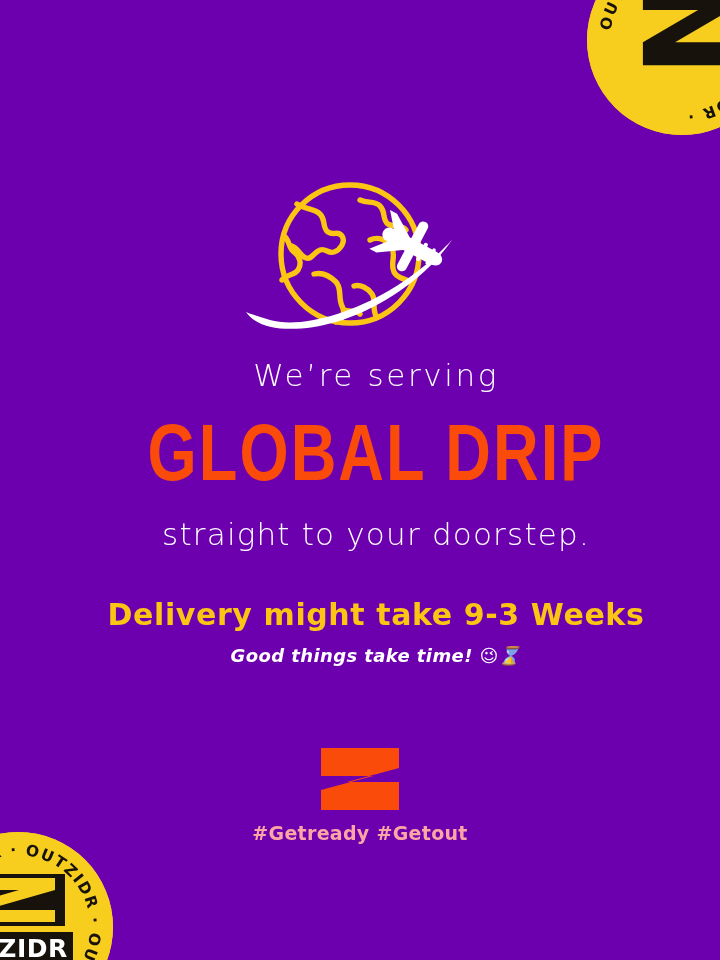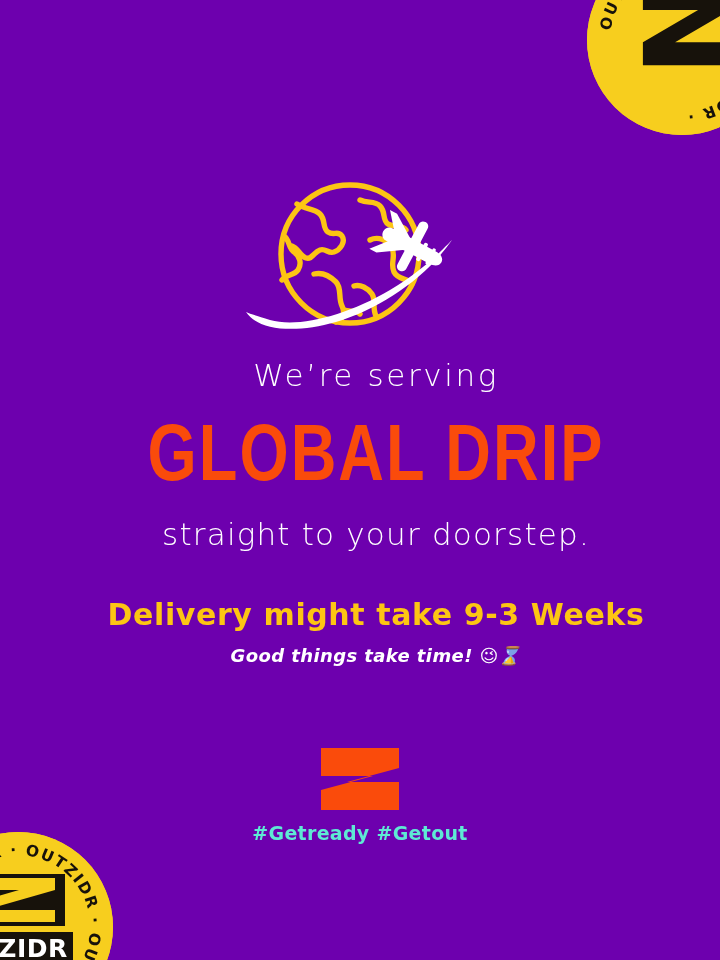--- a/index.html
+++ b/index.html
@@ -118,21 +118,21 @@
     left: 0;
     top: 748px;
     width: 720px;
     text-align: center;
   }
   .z-mark {
     display: block;
     margin: 0 auto;
   }
   .hashtags {
-    color: #5eead4;
+    color: #fca5a5;
     font-size: 19px;
     font-weight: 700;
     letter-spacing: 0.3px;
     margin: 12px 0 12px 0;
     font-family: "DejaVu Sans", sans-serif;
     text-align: center;
   }
 </style>
 </head>
 <body>

